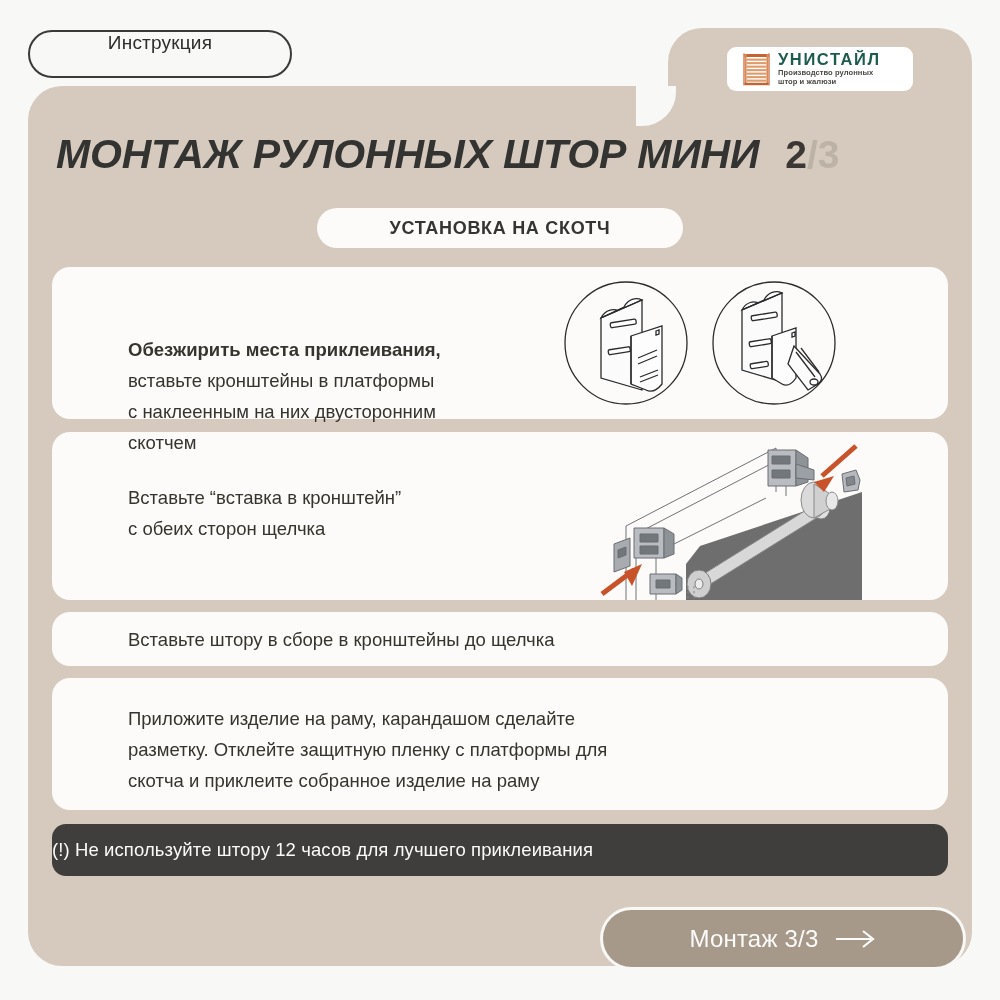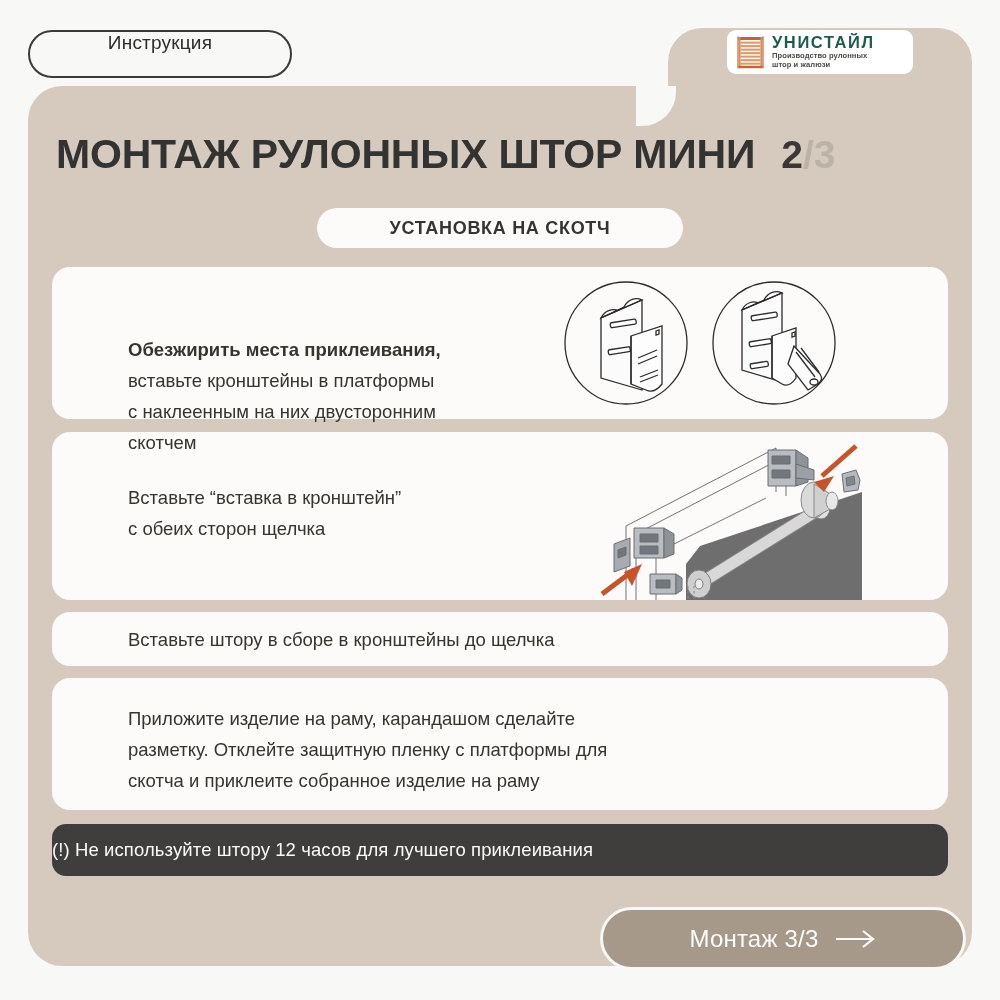--- a/index.html
+++ b/index.html
@@ -80,28 +80,28 @@
     width: 304px;
     height: 50px;
     background: #d5cabd;
     z-index: 2;
   }
 
   
   .logo-badge {
     position: absolute;
     left: 727px;
-    top: 30px;
+    top: 47px;
     width: 186px;
     height: 44px;
     background: #ffffff;
     border-radius: 9px;
     display: flex;
     align-items: center;
-    padding: 0 8px;
+    padding: 0 14px;
     gap: 6px;
     z-index: 7;
   }
   .logo-mark { flex: 0 0 auto; width: 31px; height: 33px; }
   .logo-text { display: flex; flex-direction: column; justify-content: center; }
   .logo-name {
     font-size: 16.5px;
     font-weight: bold;
     color: #1c5c4f;
     letter-spacing: 1.6px;
@@ -124,20 +124,21 @@
     display: flex;
     align-items: baseline;
     z-index: 5;
   }
   .heading-title {
     font-size: 41px;
     font-weight: bold;
     color: #333331;
     letter-spacing: -.2px;
     white-space: nowrap;
+    font-style: italic;
   }
   .heading-pages {
     margin-left: 26px;
     font-size: 39px;
     font-weight: bold;
     white-space: nowrap;
   }
   .page-cur { color: #3a3735; }
   .page-sep, .page-tot { color: #bdb2a6; }
 

